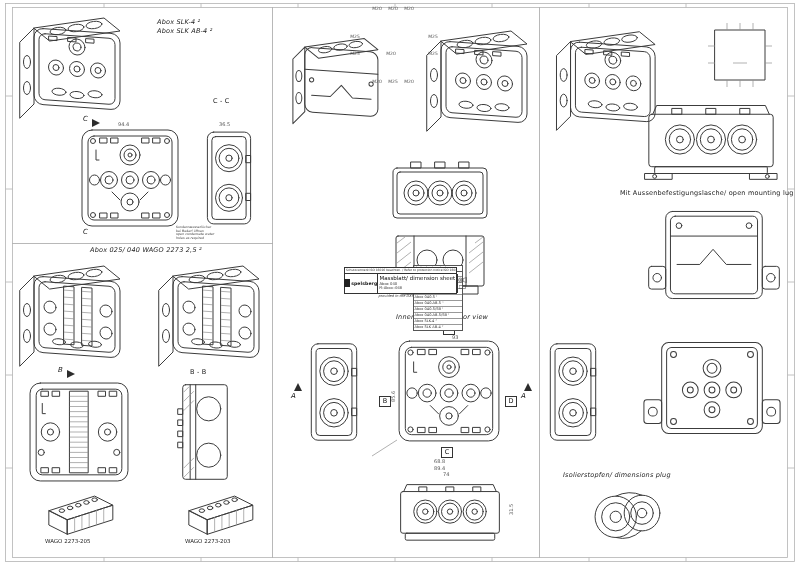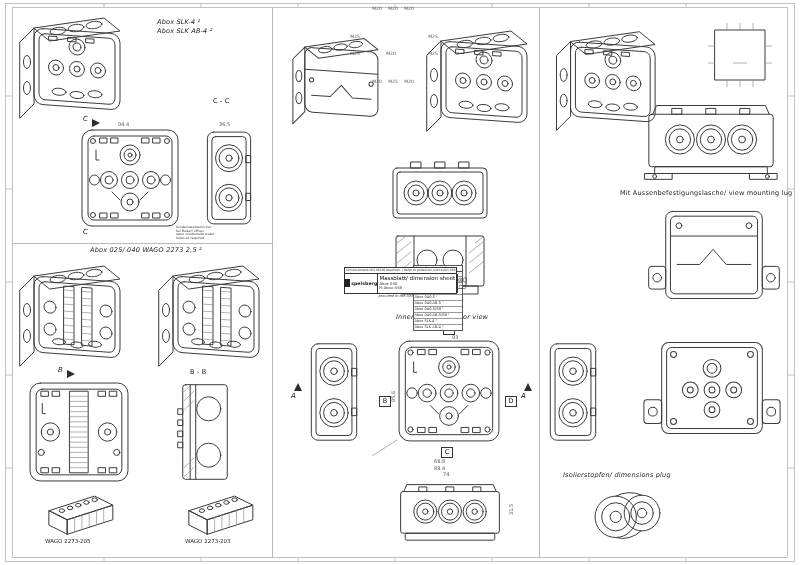--- a/index.html
+++ b/index.html
@@ -428,21 +428,21 @@
     <span class="mlab" style="left:164px;top:96px">M25</span>
     <span class="mlab" style="left:80px;top:96px">M20</span>
     <span class="mlab" style="left:52px;top:152px">M20</span>
     <span class="mlab" style="left:84px;top:152px">M25</span>
     <span class="mlab" style="left:116px;top:152px">M20</span>
   </div>
 
   <svg class="view" style="left:643px;top:98px;width:136px;height:84px" viewBox="0 0 140 85">
       <use href="#g-side3lug"></use>
     </svg>
-  <span class="cap" style="left:620px;top:189px;font-style:normal">Mit Aussenbefestigungslasche/ view mounting lug</span>
+  <span class="cap" style="left:620px;top:189px;font-style:normal">Mit Aussenbefestigungslasche/ open mounting lug</span>
   <svg class="view" style="left:643px;top:203px;width:142px;height:104px" viewBox="0 0 150 100">
       <use href="#g-front-lug"></use>
     </svg>
   <svg class="view" style="left:638px;top:334px;width:148px;height:108px" viewBox="0 0 150 100">
       <use href="#g-front-lug-int"></use>
     </svg>
 
   <span class="cap" style="left:563px;top:471px">Isolierstopfen/ dimensions plug</span>
   <svg class="view" style="left:583px;top:483px;width:88px;height:62px" viewBox="0 0 90 66">
       <use href="#g-plug"></use>

